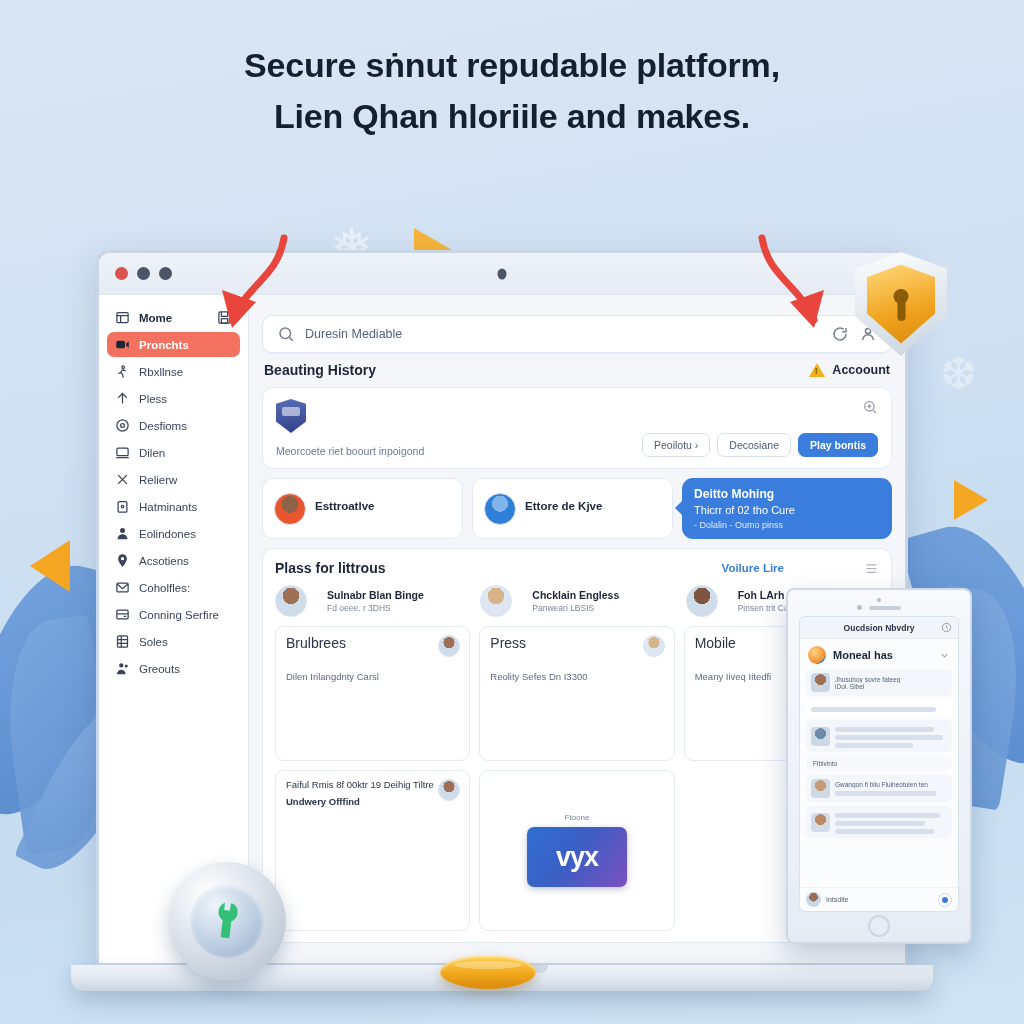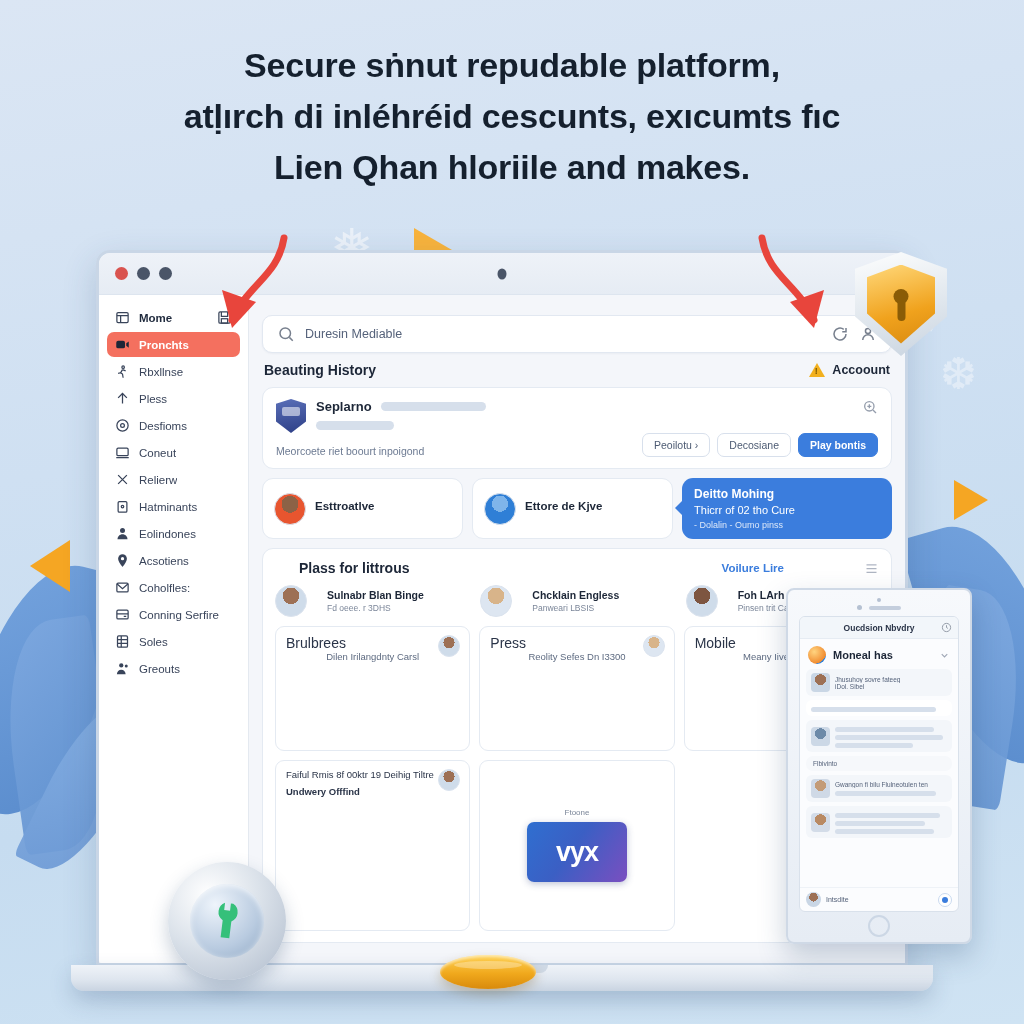--- a/index.html
+++ b/index.html
@@ -181,39 +181,39 @@
   }
   .callout .c1 { font-size: 12px; font-weight: bold; }
   .callout .c2 { font-size: 11px; margin-top: 3px; }
   .callout .c3 { font-size: 9px; margin-top: 4px; opacity: .82; }
 
   
   .panel {
     background: #fff; border: 1px solid #e4eaf2; border-radius: 11px; padding: 11px 12px;
     flex: 1; min-height: 0; display: flex; flex-direction: column; gap: 9px;
   }
-  .panel-head { display: flex; align-items: center; justify-content: space-between; margin-left: 24px; }
+  .panel-head { display: flex; align-items: center; justify-content: space-between; }
   .panel-title { font-size: 14px; font-weight: bold; color: #1c2637; }
   .panel-link { font-size: 11.5px; color: #3b7ddd; font-weight: bold; }
   .panel-ico { width: 15px; height: 15px; opacity: .55; }
   .panel-ico svg { width: 15px; height: 15px; display:block; }
 
   .people { display: flex; gap: 12px; }
   .person { display: flex; gap: 20px; align-items: center; flex: 1; min-width: 0; }
   .person-name { font-size: 10.5px; font-weight: bold; color: #1c2637; }
   .person-meta { font-size: 8.5px; color: #7b real; }
   .person-meta { font-size: 8.5px; color: #7b8699; margin-top: 2px; }
 
   .grid { display: grid; grid-template-columns: repeat(3, 1fr); gap: 9px; flex: 1; min-height: 0; }
   .tile {
     background: #fff; border: 1px solid #e4eaf2; border-radius: 9px; padding: 8px 10px;
     position: relative; overflow: hidden; min-width: 0;
   }
   .tile-title { font-size: 14px; color: #2a3448; }
-  .tile-sub { font-size: 9.5px; color: #5d6a80; margin-top: 0; text-align: center; }
+  .tile-sub { font-size: 9.5px; color: #5d6a80; margin-top: 20px; }
   .tile .bar { margin-top: 5px; }
   .tile .bar.b1 { width: 92%; } .tile .bar.b2 { width: 66%; }
   .tile .bar.b3 { width: 100%; } .tile .bar.b4 { width: 84%; } .tile .bar.b5 { width: 30%; }
   .tile-ava { position: absolute; right: 9px; top: 8px; }
   .tile-two { font-size: 9.5px; color: #2a3448; line-height: 1.35; }
 
   .vyx-tile { display: flex; flex-direction: column; align-items: center; justify-content: center; gap: 5px; }
   .vyx-cap { font-size: 8px; color: #7b8699; }
   .vyx-logo {
     width: 100px; height: 60px; border-radius: 7px;
@@ -350,21 +350,20 @@
 <div class="deco leaf r2"></div>
 <div class="deco tri t1"></div>
 <div class="deco tri t2"></div>
 <div class="deco tri t3"></div>
 <div class="deco flake f1">❅</div>
 <div class="deco flake f2">❄</div>
 <div class="deco flake f3">❆</div>
 
 <div class="headline">
   <div>Secure sṅnut repudable platform,</div>
-  <div>atḷırch di inléhréid cescunts, exıcumts fıc</div>
   <div>Lien Qhan hloriile and makes.</div>
 </div>
 
 <div class="laptop">
   <div class="screen-shell">
 
     <div class="titlebar">
       <div class="dots">
         <span class="dot red"></span>
         <span class="dot gray"></span>
@@ -431,21 +430,21 @@
             </span>
           <span class="nav-label">Desfioms</span>
         </div>
         <div class="nav-item">
           <span class="nav-ico">
               <svg viewBox="0 0 24 24" fill="none" stroke="#39445a" stroke-width="2">
                 <rect x="3" y="5" width="18" height="12" rx="2"></rect>
                 <path d="M2 20h20"></path>
               </svg>
             </span>
-          <span class="nav-label">Coneut</span>
+          <span class="nav-label">Dilen</span>
         </div>
         <div class="nav-item">
           <span class="nav-ico">
               <svg viewBox="0 0 24 24" fill="none" stroke="#39445a" stroke-width="2">
                 <path d="M5 5l14 14M19 5L5 19"></path>
               </svg>
             </span>
           <span class="nav-label">Relierw</span>
         </div>
         <div class="nav-item">
@@ -550,27 +549,20 @@
         <div class="hero">
           <span class="hero-plus">
               <svg viewBox="0 0 24 24" fill="none" stroke="#5d6a80" stroke-width="2">
                 <circle cx="11" cy="11" r="7"></circle>
                 <path d="M11 8v6M8 11h6"></path>
                 <path d="M16.5 16.5L21 21"></path>
               </svg>
             </span>
           <div class="hero-top">
             <span class="crest"></span>
-            <div style="flex:1;min-width:0;">
-              <div style="display:flex;align-items:center;gap:9px;">
-                <span class="hero-name">Seplarno</span>
-                <span class="bar" style="width:105px;"></span>
-              </div>
-              <span class="bar" style="width:78px;margin-top:7px;display:block;"></span>
-            </div>
           </div>
           <div class="hero-sub">Meorcoete riet boourt inpoigond</div>
           <div class="hero-actions">
             <span class="btn">Peoilotu ›</span>
             <span class="btn">Decosiane</span>
             <span class="btn primary">Play bontis</span>
           </div>
         </div>
 
         <div class="chips">

